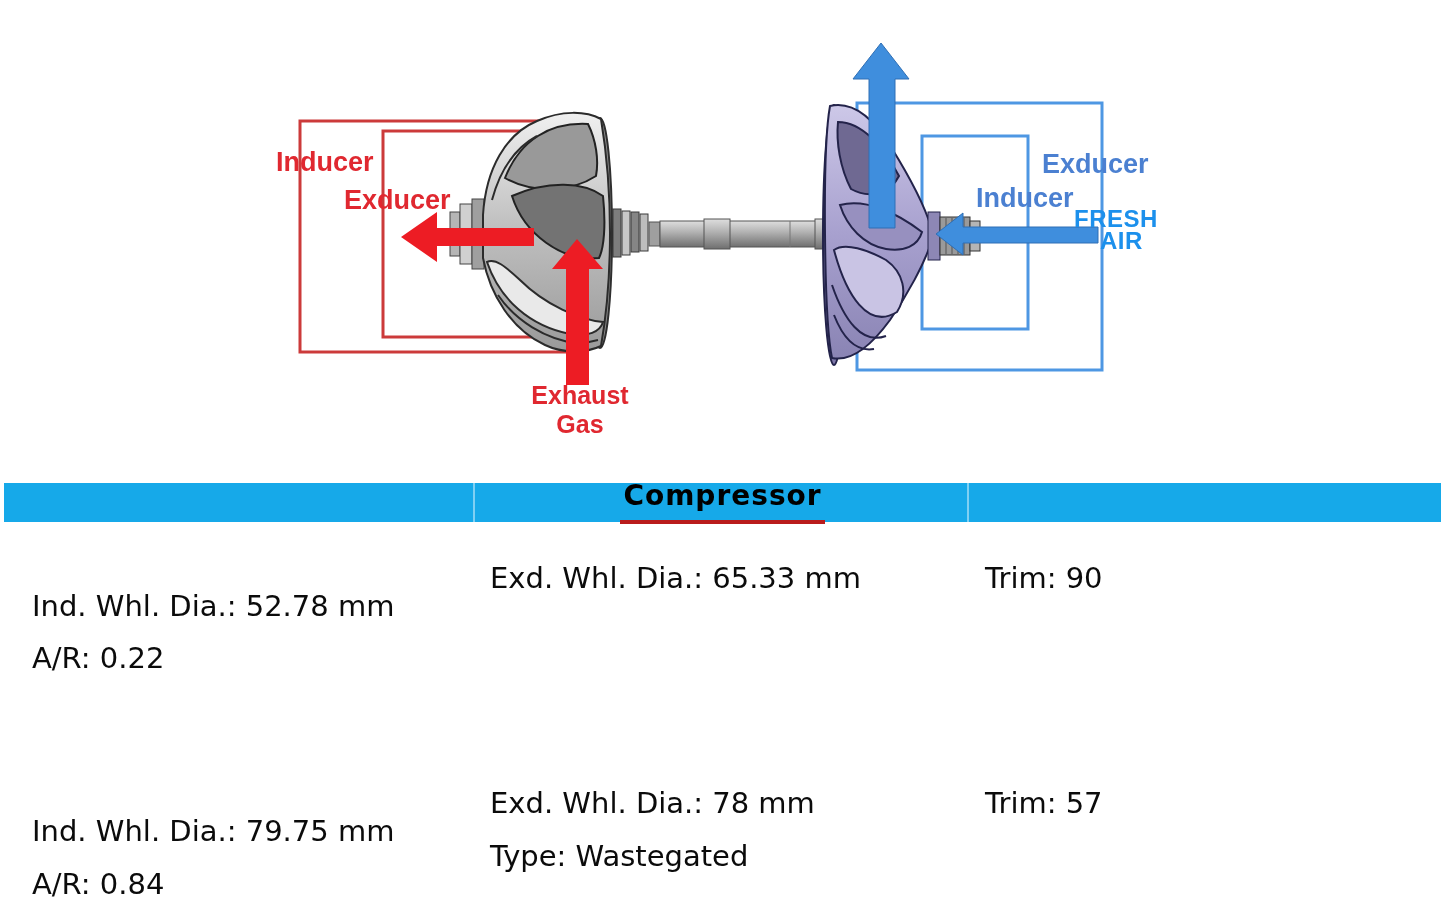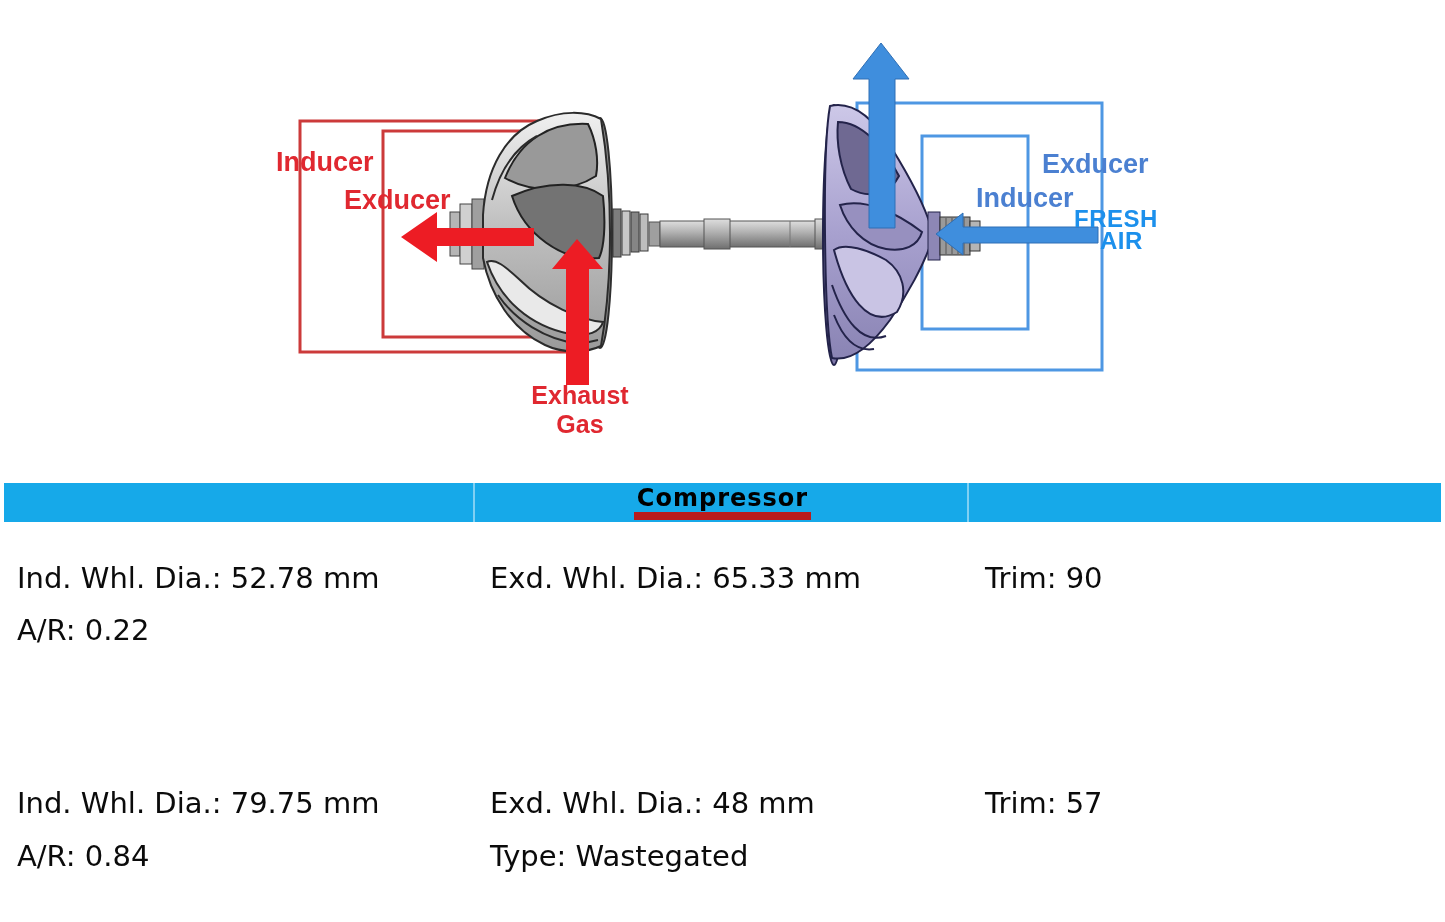--- a/index.html
+++ b/index.html
@@ -2,28 +2,28 @@
 <html><head>
 <meta charset="utf-8">
 <style>
   html,body{margin:0;padding:0;background:#fff;}
   .page{position:relative;width:1445px;height:922px;background:#ffffff;overflow:hidden;
         font-family:"DejaVu Sans",sans-serif;}
   .diagram-svg{position:absolute;left:0;top:0;}
   .band{position:absolute;left:4px;right:4px;display:flex;align-items:center;justify-content:center;}
   .band-blue{top:483px;height:39px;background:#16A9E9;}
   .band-red{top:707px;height:44px;background:#FB0303;}
-  .band-title{font-weight:bold;font-size:24px;color:#000;letter-spacing:1px;
-              border-bottom:8px solid #b91c1c;padding:0 3px 1px 3px;line-height:1.1;}
+  .band-title{font-weight:bold;font-size:28px;color:#000;letter-spacing:1px;
+              border-bottom:4px solid #b91c1c;padding:0 3px 9px 3px;line-height:1.1;}
   .divider{position:absolute;top:0;bottom:0;width:2px;background:rgba(255,255,255,0.45);}
   .div-1{left:469px;}
   .div-2{left:963px;}
   .spec-row{position:absolute;left:0;width:1445px;height:36px;font-size:29px;color:#0b0b0b;}
   .cell{position:absolute;top:0;white-space:nowrap;}
-  .col1{left:17px;}
+  .col1{left:32px;margin-top:28px;}
   .col2{left:490px;}
   .col3{left:985px;}
   text{font-family:"Liberation Sans",sans-serif;}
 </style>
 </head>
 <body>
 
 <div class="page">
 
   <svg class="diagram-svg" width="1445" height="470" viewBox="0 0 1445 470">
@@ -131,21 +131,21 @@
     <span class="cell col2">Exd. Whl. Dia.: 65.33 mm</span>
     <span class="cell col3">Trim: 90</span>
   </div>
   <div class="spec-row" style="top:613px;">
     <span class="cell col1">A/R: 0.22</span>
   </div>
 
 
   <div class="spec-row" style="top:786px;">
     <span class="cell col1">Ind. Whl. Dia.: 79.75 mm</span>
-    <span class="cell col2">Exd. Whl. Dia.: 48 mm</span>
+    <span class="cell col2">Exd. Whl. Dia.: 78 mm</span>
     <span class="cell col3">Trim: 57</span>
   </div>
   <div class="spec-row" style="top:839px;">
     <span class="cell col1">A/R: 0.84</span>
     <span class="cell col2">Type: Wastegated</span>
   </div>
 
 </div>
 
 </body></html>

